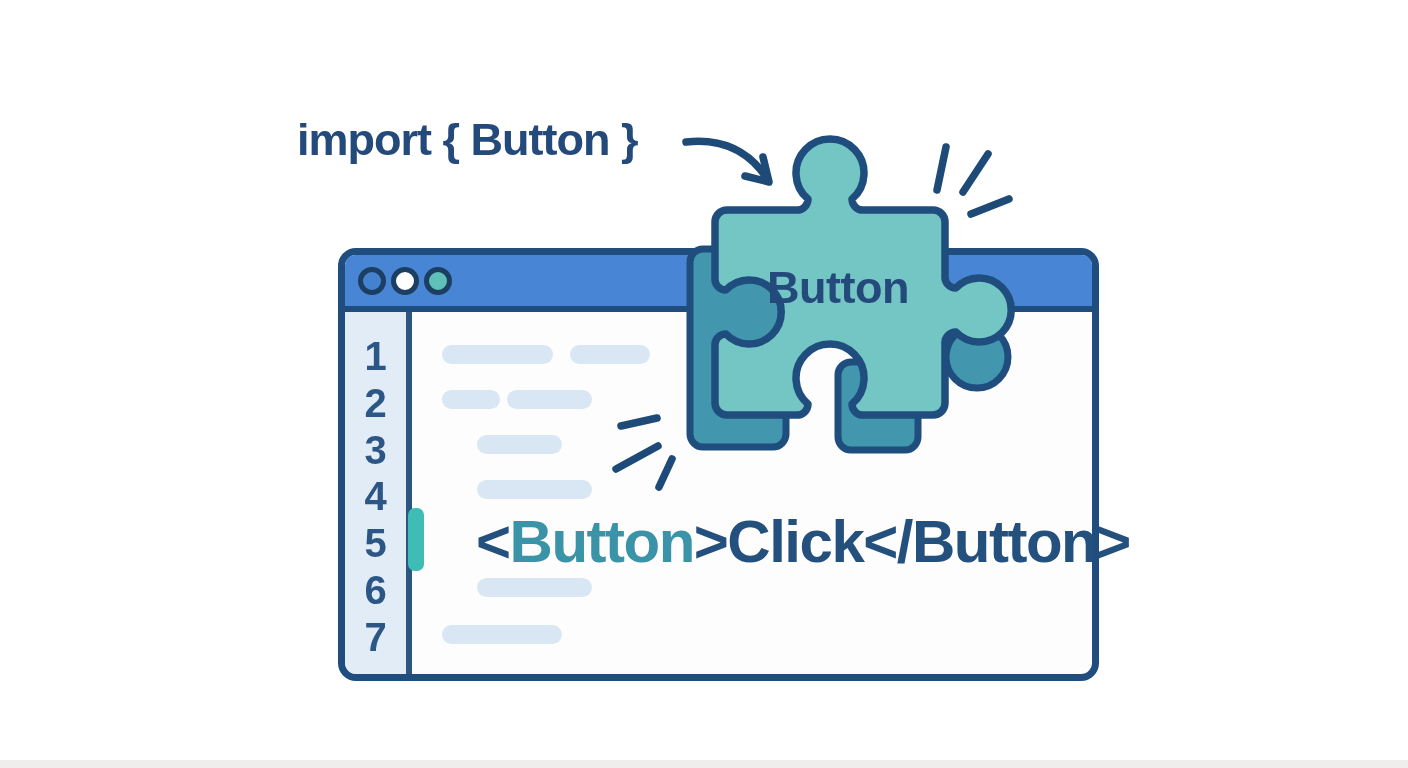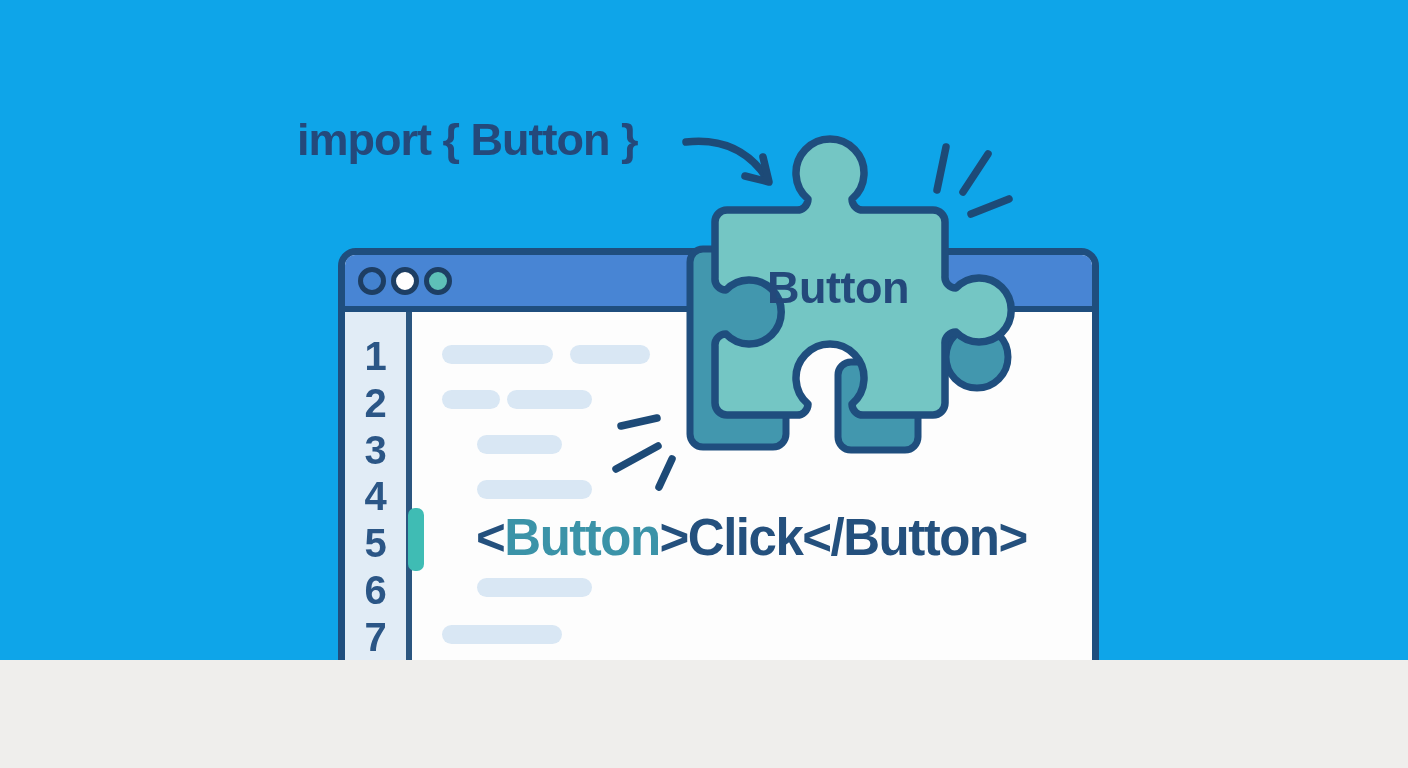--- a/index.html
+++ b/index.html
@@ -1,16 +1,16 @@
 <!DOCTYPE html>
 <html><head>
 <meta charset="utf-8">
 <style>
   html,body{margin:0;padding:0;background:#efeeec;}
-  .stage{position:relative;width:1408px;height:660px;background:#0ea5e9;overflow:hidden;
+  .stage{position:relative;width:1408px;height:760px;background:#ffffff;overflow:hidden;
          font-family:"Liberation Sans",sans-serif;}
   .import-heading{position:absolute;left:297px;top:116px;font-size:45px;line-height:1.05;
          font-weight:700;letter-spacing:-1px;color:#24497b;white-space:pre;}
   
   .window{position:absolute;left:338px;top:248px;width:761px;height:433px;
           border:7px solid #1f4e7e;border-radius:18px;background:#fdfdfd;box-sizing:border-box;}
   .titlebar{height:51px;background:#4885d4;border-bottom:6px solid #1f4e7e;
             border-radius:10px 10px 0 0;display:flex;align-items:center;gap:5px;padding-left:13px;}
   .dot{width:28px;height:28px;border-radius:50%;border:5px solid #1d3e63;box-sizing:border-box;}
   .dot-blue{background:#4382cf;}
@@ -21,21 +21,21 @@
           padding-top:21px;text-align:center;color:#2b5686;
           font-size:40px;line-height:46.8px;font-weight:700;}
   .gutter-divider{width:6px;background:#2b5680;}
   .code-area{flex:1;position:relative;}
   .bar{position:absolute;height:19px;border-radius:10px;background:#d9e7f4;}
   .b1a{left:30px;top:33px;width:111px;}  .b1b{left:158px;top:33px;width:80px;}
   .b2a{left:30px;top:78px;width:58px;}   .b2b{left:95px;top:78px;width:85px;}
   .b3{left:65px;top:123px;width:85px;}   .b4{left:65px;top:168px;width:115px;}
   .b6{left:65px;top:266px;width:115px;}  .b7{left:30px;top:313px;width:120px;}
   .code-line{position:absolute;left:64px;top:503px;transform:translateY(-303px);
-             font-size:51px;line-height:1;font-weight:700;letter-spacing:-1.5px;white-space:pre;}
+             font-size:60px;line-height:1;font-weight:700;letter-spacing:-1.5px;white-space:pre;}
   .tok-navy{color:#24507d;}
   .tok-teal{color:#3b93a8;}
   .active-marker{position:absolute;left:63px;top:196px;width:16px;height:63px;
                  border-radius:7px;background:#3fbcb4;z-index:3;}
   
   .art{position:absolute;left:0;top:0;width:1408px;height:768px;pointer-events:none;}
   .stroke{fill:none;stroke:#1d4a77;stroke-width:7.5;stroke-linecap:round;stroke-linejoin:round;}
   .piece-dark{fill:#4297ae;stroke:#1f4e7e;stroke-width:7;stroke-linejoin:round;}
   .piece-main{fill:#74c6c4;stroke:#1f4e7e;stroke-width:7.5;stroke-linejoin:round;}
   .piece-label{font-family:"Liberation Sans",sans-serif;font-size:45px;font-weight:700;

